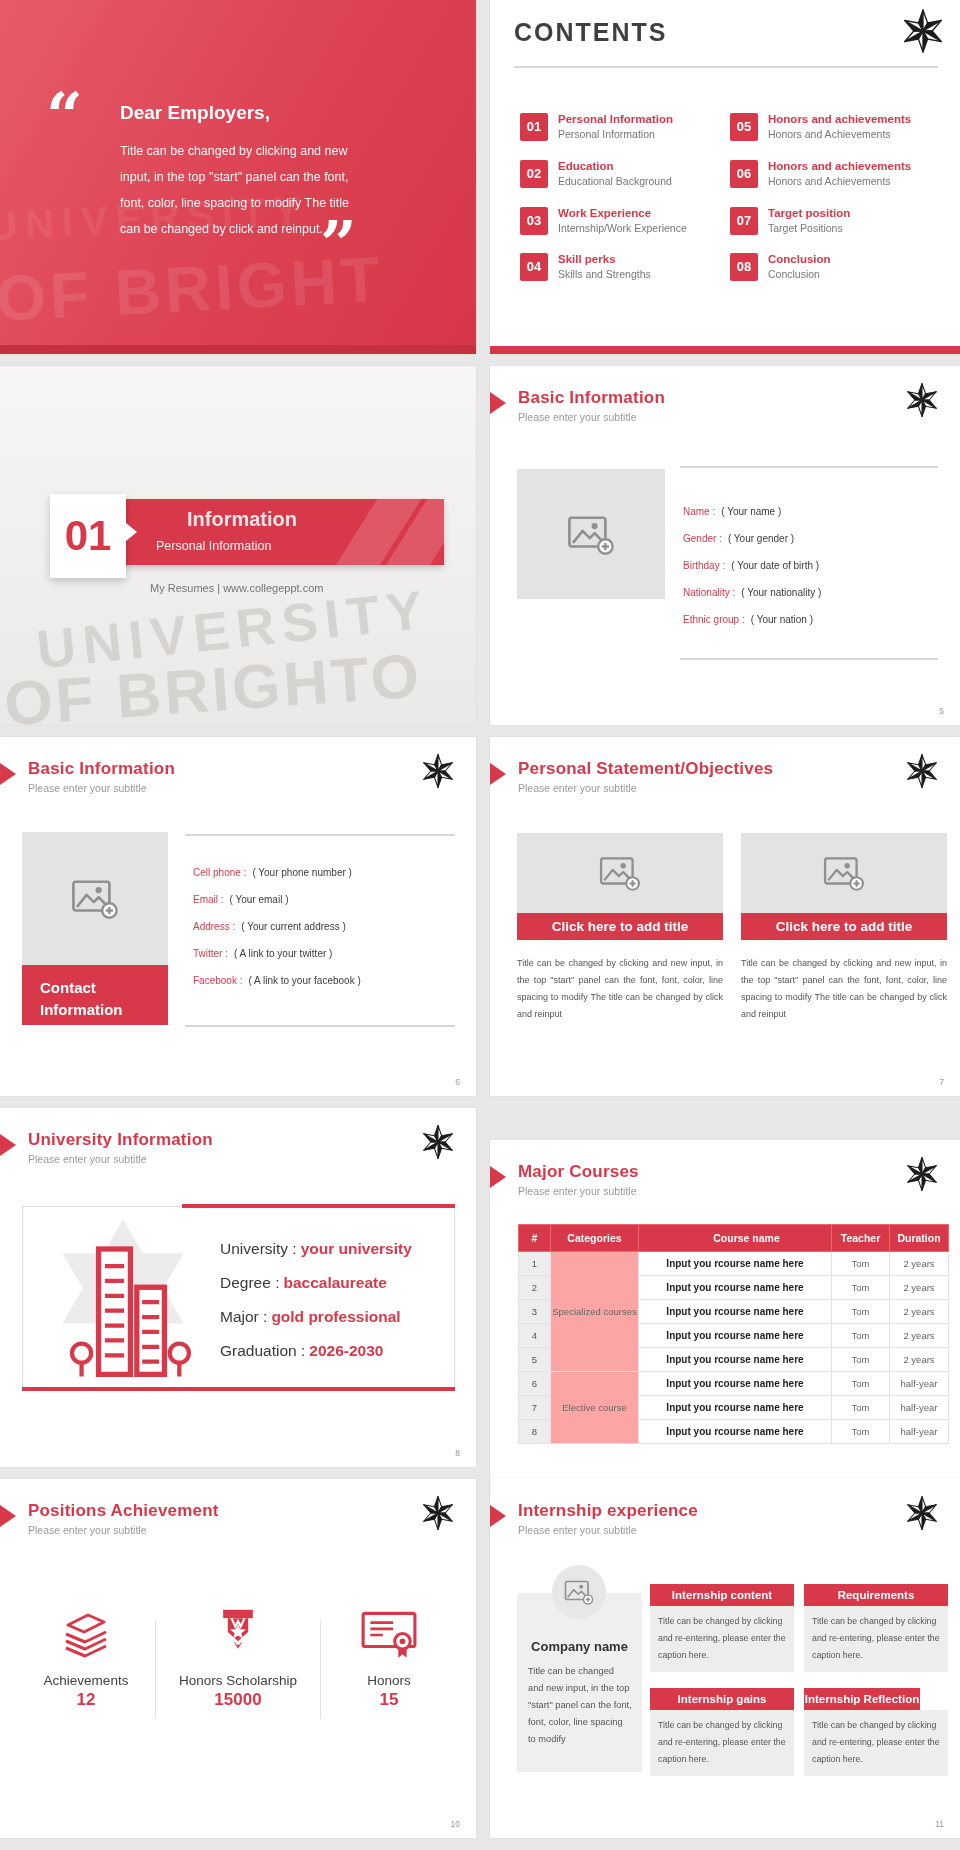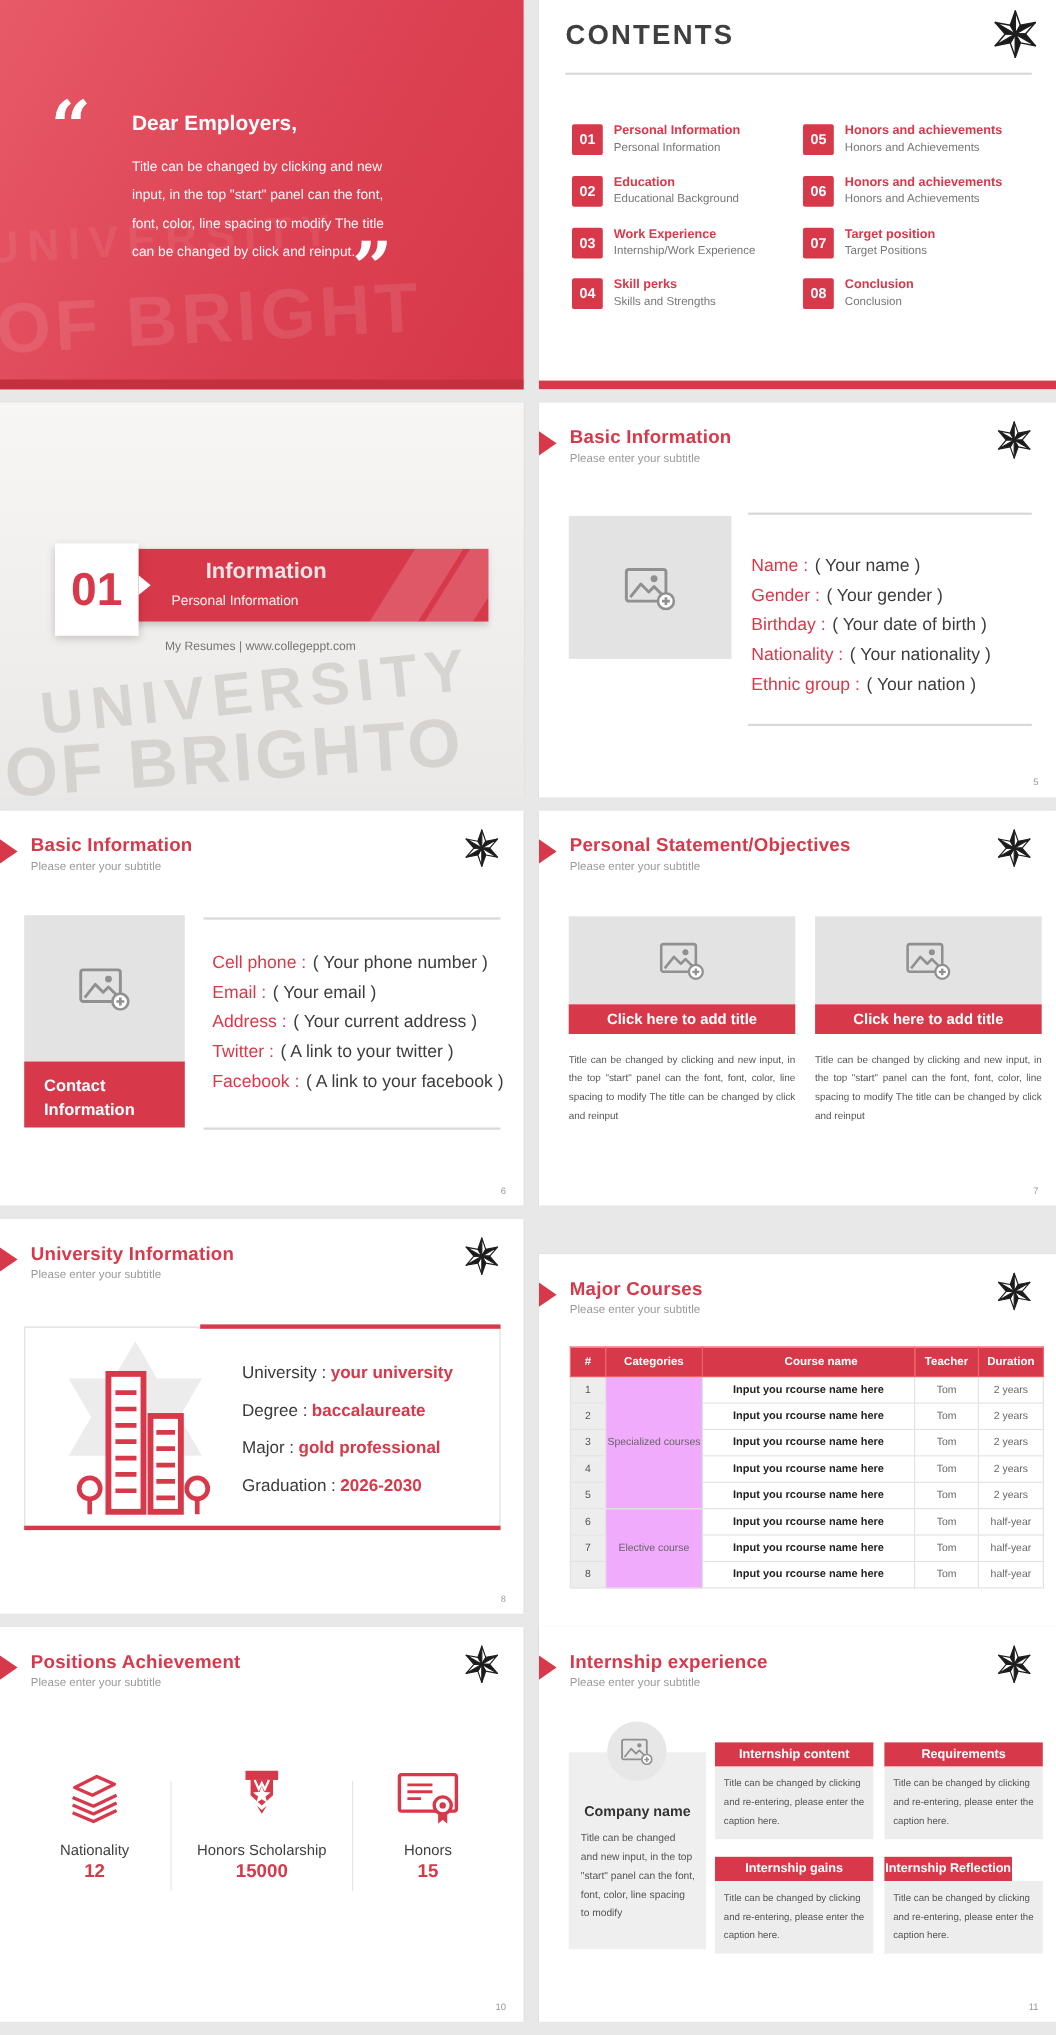--- a/index.html
+++ b/index.html
@@ -58,42 +58,42 @@
   .sec-bs{position:absolute;left:38px;top:40px;font-size:12.5px;color:rgba(255,255,255,.93);}
   .sec-card{position:absolute;left:50px;top:128px;width:76px;height:84px;background:#fff;box-shadow:0 3px 8px rgba(0,0,0,.2);text-align:center;}
   .sec-num{font-size:42px;font-weight:bold;color:var(--red);line-height:84px;}
   .sec-notch{position:absolute;left:126px;top:157px;width:0;height:0;border-top:9px solid transparent;border-bottom:9px solid transparent;border-left:11px solid #fff;z-index:3;}
   .sec-footer{position:absolute;left:150px;top:216px;font-size:11px;color:#757575;}
 
   
   .ph-box{position:absolute;background:#e3e3e3;display:flex;align-items:center;justify-content:center;}
   .red-box{position:absolute;background:var(--red);color:#fff;font-size:15px;font-weight:bold;line-height:1.45;padding:12px 0 0 18px;}
   .hr{position:absolute;height:1.5px;background:#d8d8d8;}
-  .frow{position:absolute;font-size:16px;white-space:nowrap;}
+  .frow{position:absolute;font-size:10px;white-space:nowrap;}
   .flabel{color:var(--red);}
   .fval{color:#3c3c3c;margin-left:6px;}
 
   
   .st-banner{position:absolute;height:27px;background:var(--red);color:#fff;font-size:13.5px;font-weight:bold;text-align:center;line-height:27px;cursor:pointer;}
   .st-body{position:absolute;width:206px;font-size:9px;line-height:17px;color:#555;text-align:justify;}
 
   
   .u-card{position:absolute;left:22px;top:98px;width:433px;height:185px;border:1px solid #dcdcdc;background:#fff;}
   .u-topline{position:absolute;left:182px;top:96px;width:273px;height:4px;background:var(--red);}
   .u-botline{position:absolute;left:22px;top:279px;width:433px;height:4px;background:var(--red);}
   .u-row{position:absolute;left:220px;font-size:15.5px;white-space:nowrap;}
   .u-label{color:#3a3a3a;}
   .u-val{color:var(--red);font-weight:bold;margin-left:4px;}
 
   
   .ctable{position:absolute;left:28px;top:84px;width:430px;border-collapse:collapse;table-layout:fixed;}
   .ctable th{background:var(--red);color:#fff;font-size:10.5px;font-weight:bold;height:27px;border:1px solid #e66;}
   .ctable td{border:1px solid #e2e2e2;height:24px;text-align:center;font-size:9.5px;color:#666;background:#fff;}
   .ctable td.cn{background:#ededed;color:#555;}
-  .ctable td.cat{background:#f0abfc;color:#666;font-size:9.5px;text-align:center;}
+  .ctable td.cat{background:#fca5a5;color:#666;font-size:9.5px;text-align:center;}
   .ctable td.course{font-weight:bold;color:#222;font-size:10px;}
   .col-n{width:32px;}.col-cat{width:88px;}.col-course{width:193px;padding-left:24px;}.col-t{width:58px;}.col-d{width:59px;}
 
   
   .ach-item{position:absolute;top:128px;width:150px;text-align:center;}
   .ach-icon{width:58px;height:52px;}
   .ach-label{margin-top:10px;font-size:13.5px;color:#3f3f3f;}
   .ach-val{margin-top:2px;font-size:17px;font-weight:bold;color:var(--red);}
   .ach-div{position:absolute;top:140px;width:1px;height:100px;background:#e3e3e3;}
 
@@ -433,21 +433,21 @@
       <div class="tb-title">Positions Achievement</div>
       <div class="tb-sub">Please enter your subtitle</div>
     </div>
     <svg class="compass" viewBox="0 0 24 24">
         <use href="#ic-compass"></use>
       </svg>
     <div class="ach-item" style="left:11px">
       <svg class="ach-icon" viewBox="0 0 56 52">
           <use href="#ic-books"></use>
         </svg>
-      <div class="ach-label">Nationality</div>
+      <div class="ach-label">Achievements</div>
       <div class="ach-val">12</div>
     </div>
     <div class="ach-div" style="left:155px"></div>
     <div class="ach-item" style="left:163px">
       <svg class="ach-icon" viewBox="0 0 56 56">
           <use href="#ic-medal"></use>
         </svg>
       <div class="ach-label">Honors Scholarship</div>
       <div class="ach-val">15000</div>
     </div>

